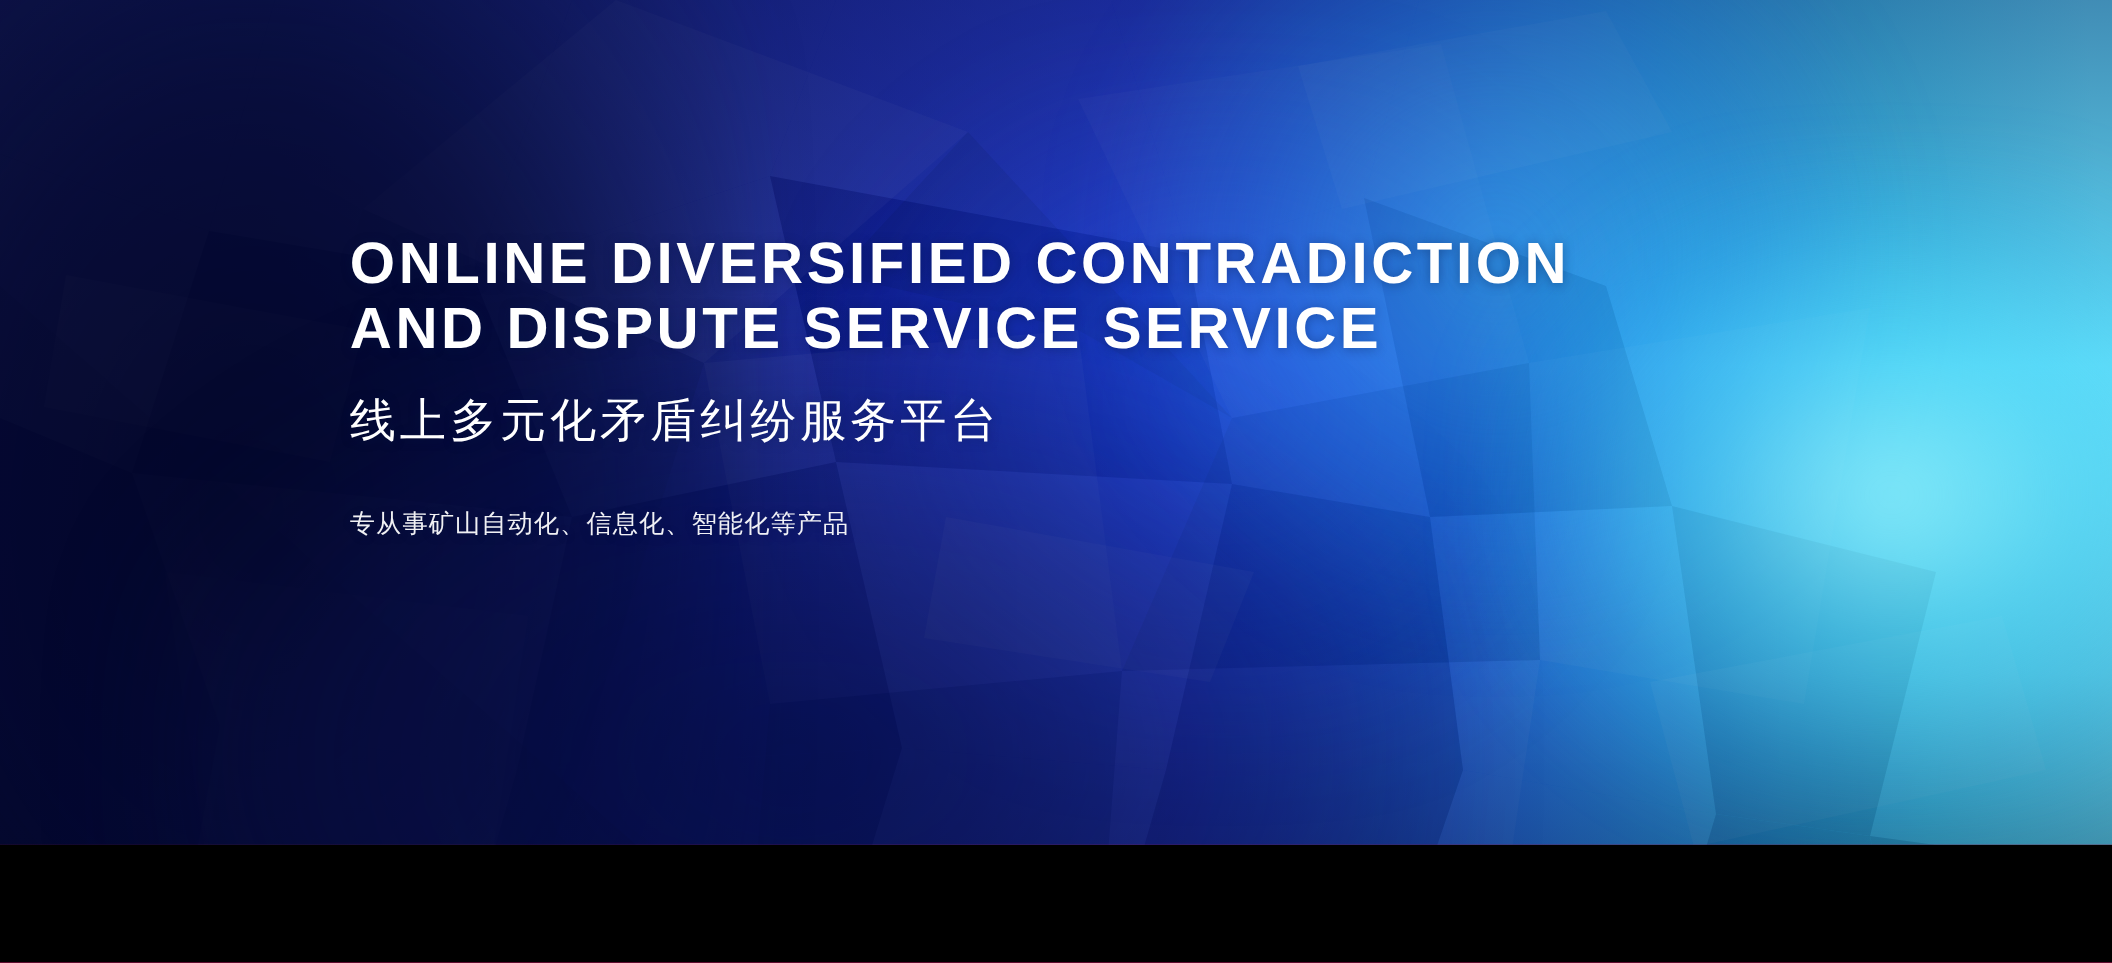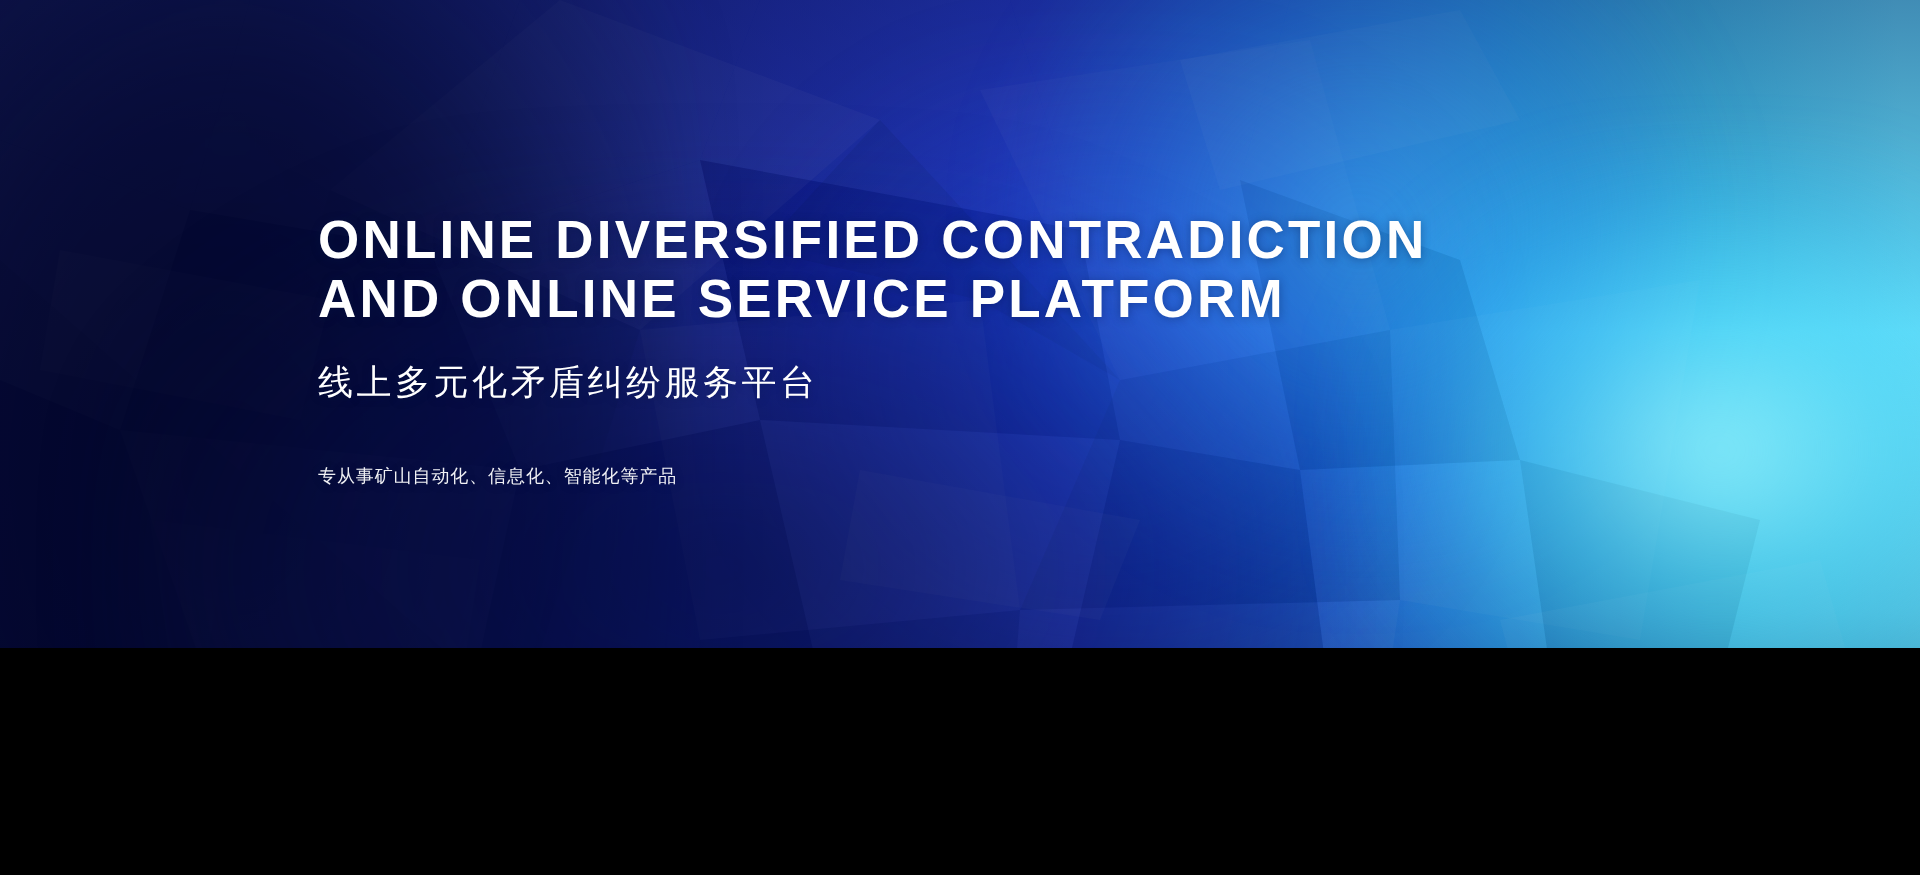--- a/index.html
+++ b/index.html
@@ -7,21 +7,21 @@
     margin: 0;
     padding: 0;
     background: #000;
   }
   body {
     font-family: "Liberation Sans", "DejaVu Sans", sans-serif;
   }
   #banner {
     position: relative;
     width: 1920px;
-    height: 648px;
+    height: 768px;
     overflow: hidden;
     background: #be185d;
   }
   #poly-bg {
     position: absolute;
     inset: 0;
     width: 1920px;
     height: 875px;
     display: block;
   }
@@ -105,35 +105,35 @@
     white-space: nowrap;
     text-shadow: 0 1px 10px rgba(0,20,70,0.38);
   }
   .headline .hl-line {
     display: block;
   }
   .subtitle-cn {
     color: #ffffff;
     font-family: "Liberation Sans", "DejaVu Sans", sans-serif;
     font-weight: 400;
-    font-size: 35px;
+    font-size: 42px;
     line-height: 52px;
     letter-spacing: 3.5px;
     margin: 28px 0 0 0;
     white-space: nowrap;
     text-shadow: 0 1px 10px rgba(0,20,70,0.38);
   }
   .desc-block {
     margin-top: 52px;
   }
   .desc-line {
     color: rgba(255,255,255,0.94);
     font-family: "Liberation Sans", "DejaVu Sans", sans-serif;
     font-weight: 400;
-    font-size: 18px;
+    font-size: 23px;
     line-height: 33px;
     letter-spacing: 0.9px;
     white-space: nowrap;
     text-shadow: 0 1px 8px rgba(0,20,70,0.35);
   }
 </style>
 </head>
 <body>
 
 <div id="banner">
@@ -234,21 +234,21 @@
   <div class="glow glow-leftdark"></div>
   <div class="glow glow-center"></div>
   <div class="glow glow-midright"></div>
   <div class="glow glow-right"></div>
   <div class="glow glow-bottomdark"></div>
 
   <div id="content">
 
     <h1 class="headline">
       <span class="hl-line">ONLINE DIVERSIFIED CONTRADICTION</span>
-      <span class="hl-line">AND ONLINE SERVICE PLATFORM</span>
+      <span class="hl-line">AND DISPUTE SERVICE SERVICE</span>
     </h1>
 
     <h2 class="subtitle-cn">线上多元化矛盾纠纷服务平台</h2>
 
     <div class="desc-block">
       <div class="desc-line">专从事矿山自动化、信息化、智能化等产品</div>
     </div>
 
   </div>
 </div>

